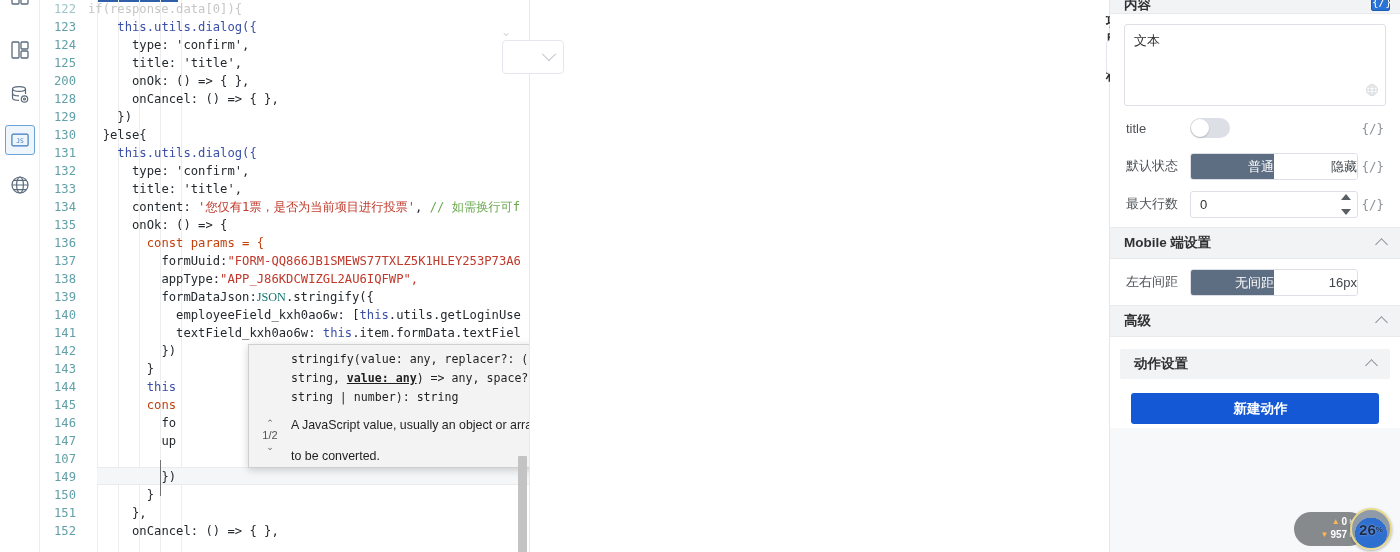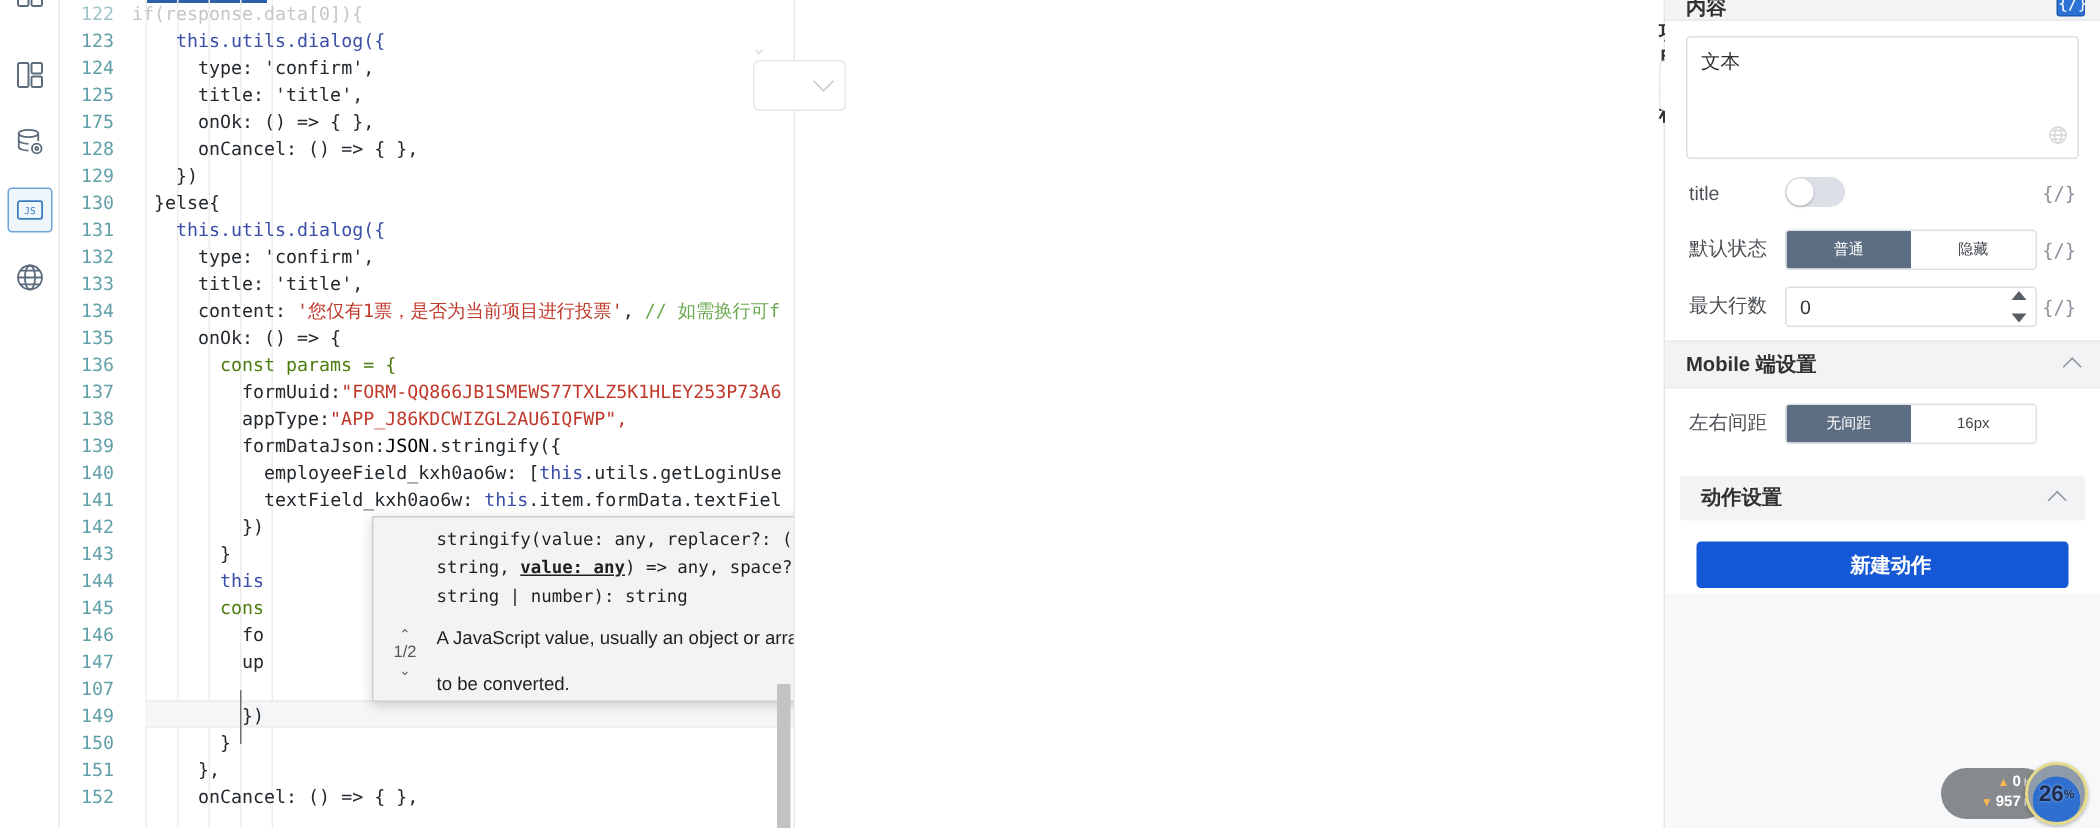--- a/index.html
+++ b/index.html
@@ -70,25 +70,25 @@
     user-select: none;
   }
   .ln.cut { color: #9fc5c9; }
   .cd {
     padding-left: 2px;
     vertical-align: top;
     color: #24292e;
     white-space: pre;
     position: relative;
   }
-  .k-kw   { color: #4d7c0f; }
+  .k-kw   { color: #c2410c; }
   .k-this { color: #3b4fa8; }
   .k-str  { color: #c0392b; }
   .k-cmt  { color: #6aa84f; }
-  .k-json { color: #000000; }
+  .k-json { color: #0f766e; font-family: Liberation Serif, serif; }
 
   
   .guides { position: absolute; left: 57px; top: 0; width: 433px; height: 552px; pointer-events:none; }
   .guide { position: absolute; top: 0; width: 1px; height: 552px; background: #ededed; }
 
   
   .cur-line {
     position: absolute; left: 57px; width: 433px; height: 18px;
     background: #f4f6f8; border-top: 1px solid #ebebeb; border-bottom: 1px solid #ebebeb;
     pointer-events: none;
@@ -252,22 +252,22 @@
     position: absolute; left: 1px; top: 1px;
     width: 18px; height: 18px; border-radius: 50%;
     background: #fff; box-shadow: 0 1px 2px rgba(0,0,0,.2);
   }
   .segmented {
     display: flex; width: 100%; height: 27px;
     border: 1px solid #dcdfe6; border-radius: 3px; overflow: hidden;
     background: #fff;
   }
   .seg {
-    flex: 1 1 50%; text-align: center; line-height: 25px;
-    font-size: 10px; color: #41464c; cursor: pointer;
+    flex: 1 1 50%; text-align: right; line-height: 25px;
+    font-size: 13px; color: #41464c; cursor: pointer;
     background: #fff;
   }
   .seg.on { background: #5d6d82; color: #fff; }
   .num-wrap {
     position: relative; width: 100%; height: 27px;
     border: 1px solid #dcdfe6; border-radius: 3px; background: #fff;
   }
   .num-wrap input {
     width: 100%; height: 25px; border: 0; outline: none;
     padding: 0 24px 0 9px; font-size: 13px; color: #303133;
@@ -417,21 +417,21 @@
         <tr><td class="ln">123</td>
           <td class="cd">    <span class="k-this">this.utils.dialog({</span></td></tr>
 
         <tr><td class="ln">124</td>
           <td class="cd">      <span>type: 'confirm',</span></td></tr>
 
         <tr><td class="ln">125</td>
           <td class="cd">      <span>title: 'title',</span></td></tr>
 
 
-        <tr><td class="ln">175</td>
+        <tr><td class="ln">200</td>
           <td class="cd">      <span>onOk: () =&gt; { },</span></td></tr>
 
         <tr><td class="ln">128</td>
           <td class="cd">      <span>onCancel: () =&gt; { },</span></td></tr>
 
         <tr><td class="ln">129</td>
           <td class="cd">    <span>})</span></td></tr>
 
         <tr><td class="ln">130</td>
           <td class="cd">  <span>}else{</span></td></tr>
@@ -601,20 +601,24 @@
         <div class="rp-ctl">
           <div class="segmented">
             <div class="seg on">无间距</div>
             <div class="seg">16px</div>
           </div>
         </div>
         <div class="rp-suffix"></div>
       </div>
     </div>
 
+    <div class="group-head">
+      <span>高级</span>
+      <span class="caret-up"></span>
+    </div>
     <div class="rp-card" style="padding-top:8px;padding-bottom:4px;">
 
       <div class="group-head sub" style="margin:4px -4px 0 -4px;">
         <span>动作设置</span>
         <span class="caret-up"></span>
       </div>
 
       <button class="new-action-btn">新建动作</button>
     </div>
 

